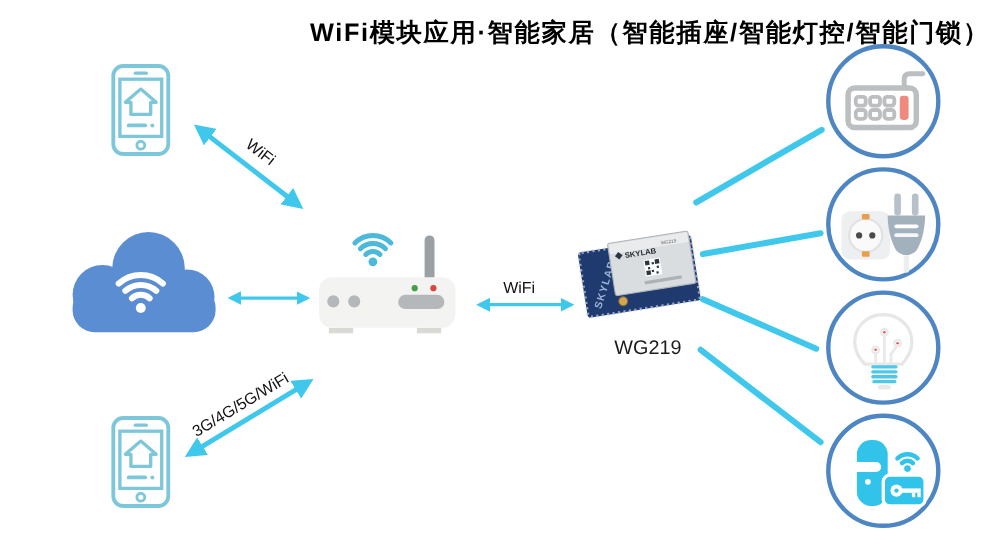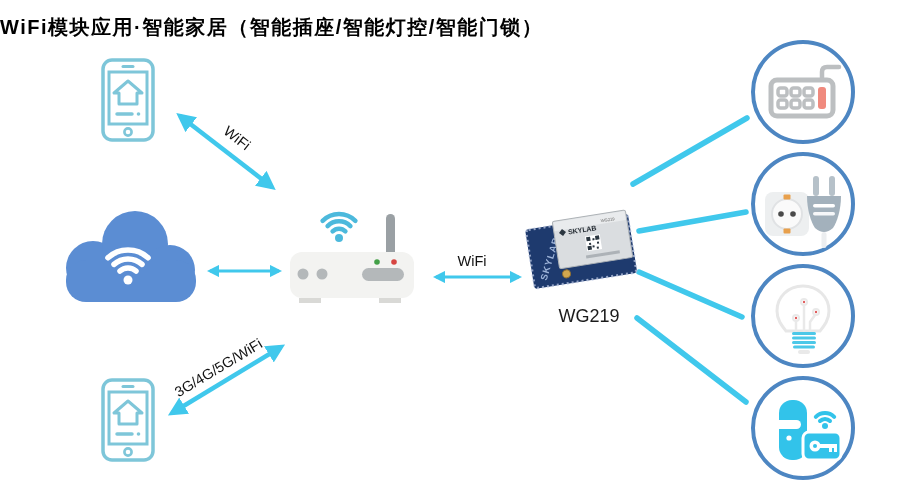--- a/index.html
+++ b/index.html
@@ -1,21 +1,21 @@
 <!DOCTYPE html>
 <html style="--accent: #40c8ec; --cloud: #5b8dd3; --phone: #7ec6d9; --circle-border: #4d86c2; --router-wifi: #4cb9dc; --router-body: #f3f3f1; --router-gray: #b4b8ba; --antenna: #9aa0a4; --led-green: #43a047; --led-red: #d64541; --icon-gray: #bcbfc1; --red-key: #f08a7e; --plug-gray: #a3b1bc; --socket-light: #edeff0; --clip-orange: #e8a04c; --bulb-outline: #e7e7e7; --bulb-stripe: #4cc8e8; --dot-red: #e05c5c; --lock-cyan: #32c3ea; --pcb-navy: #1e3a6e; --shield-silver: #dadde0; --text-dark: #1b1b1b;"><head>
 <meta charset="utf-8">
 <style>
   * { margin:0; padding:0; box-sizing:border-box; }
   html,body { width:900px; height:500px; background:#fff; overflow:hidden;
               font-family:"Liberation Sans", sans-serif; }
   .canvas { position:relative; width:900px; height:500px; background:#fff; }
   .layer { position:absolute; left:0; top:0; width:900px; height:500px; }
-  .title { position:absolute; left:0; top:14px; width:900px; text-align:left;
-           font-size:20px; font-weight:bold; color:#000; letter-spacing:1.5px; }
+  .title { position:absolute; left:0; top:14px; width:900px; text-align:right;
+           font-size:23px; font-weight:bold; color:#000; letter-spacing:1.5px; }
   .node { position:absolute; }
   .module-rot { transform:rotate(-9deg); transform-origin:50% 50%; }
   .module-caption { position:absolute; left:543px; top:306px; width:92px;
                     text-align:center; font-size:18px; color:#1b1b1b; }
   .conn-label { font-size:14.5px; fill:#111; }
   svg { display:block; }
 </style>
 </head>
 <body>
 

